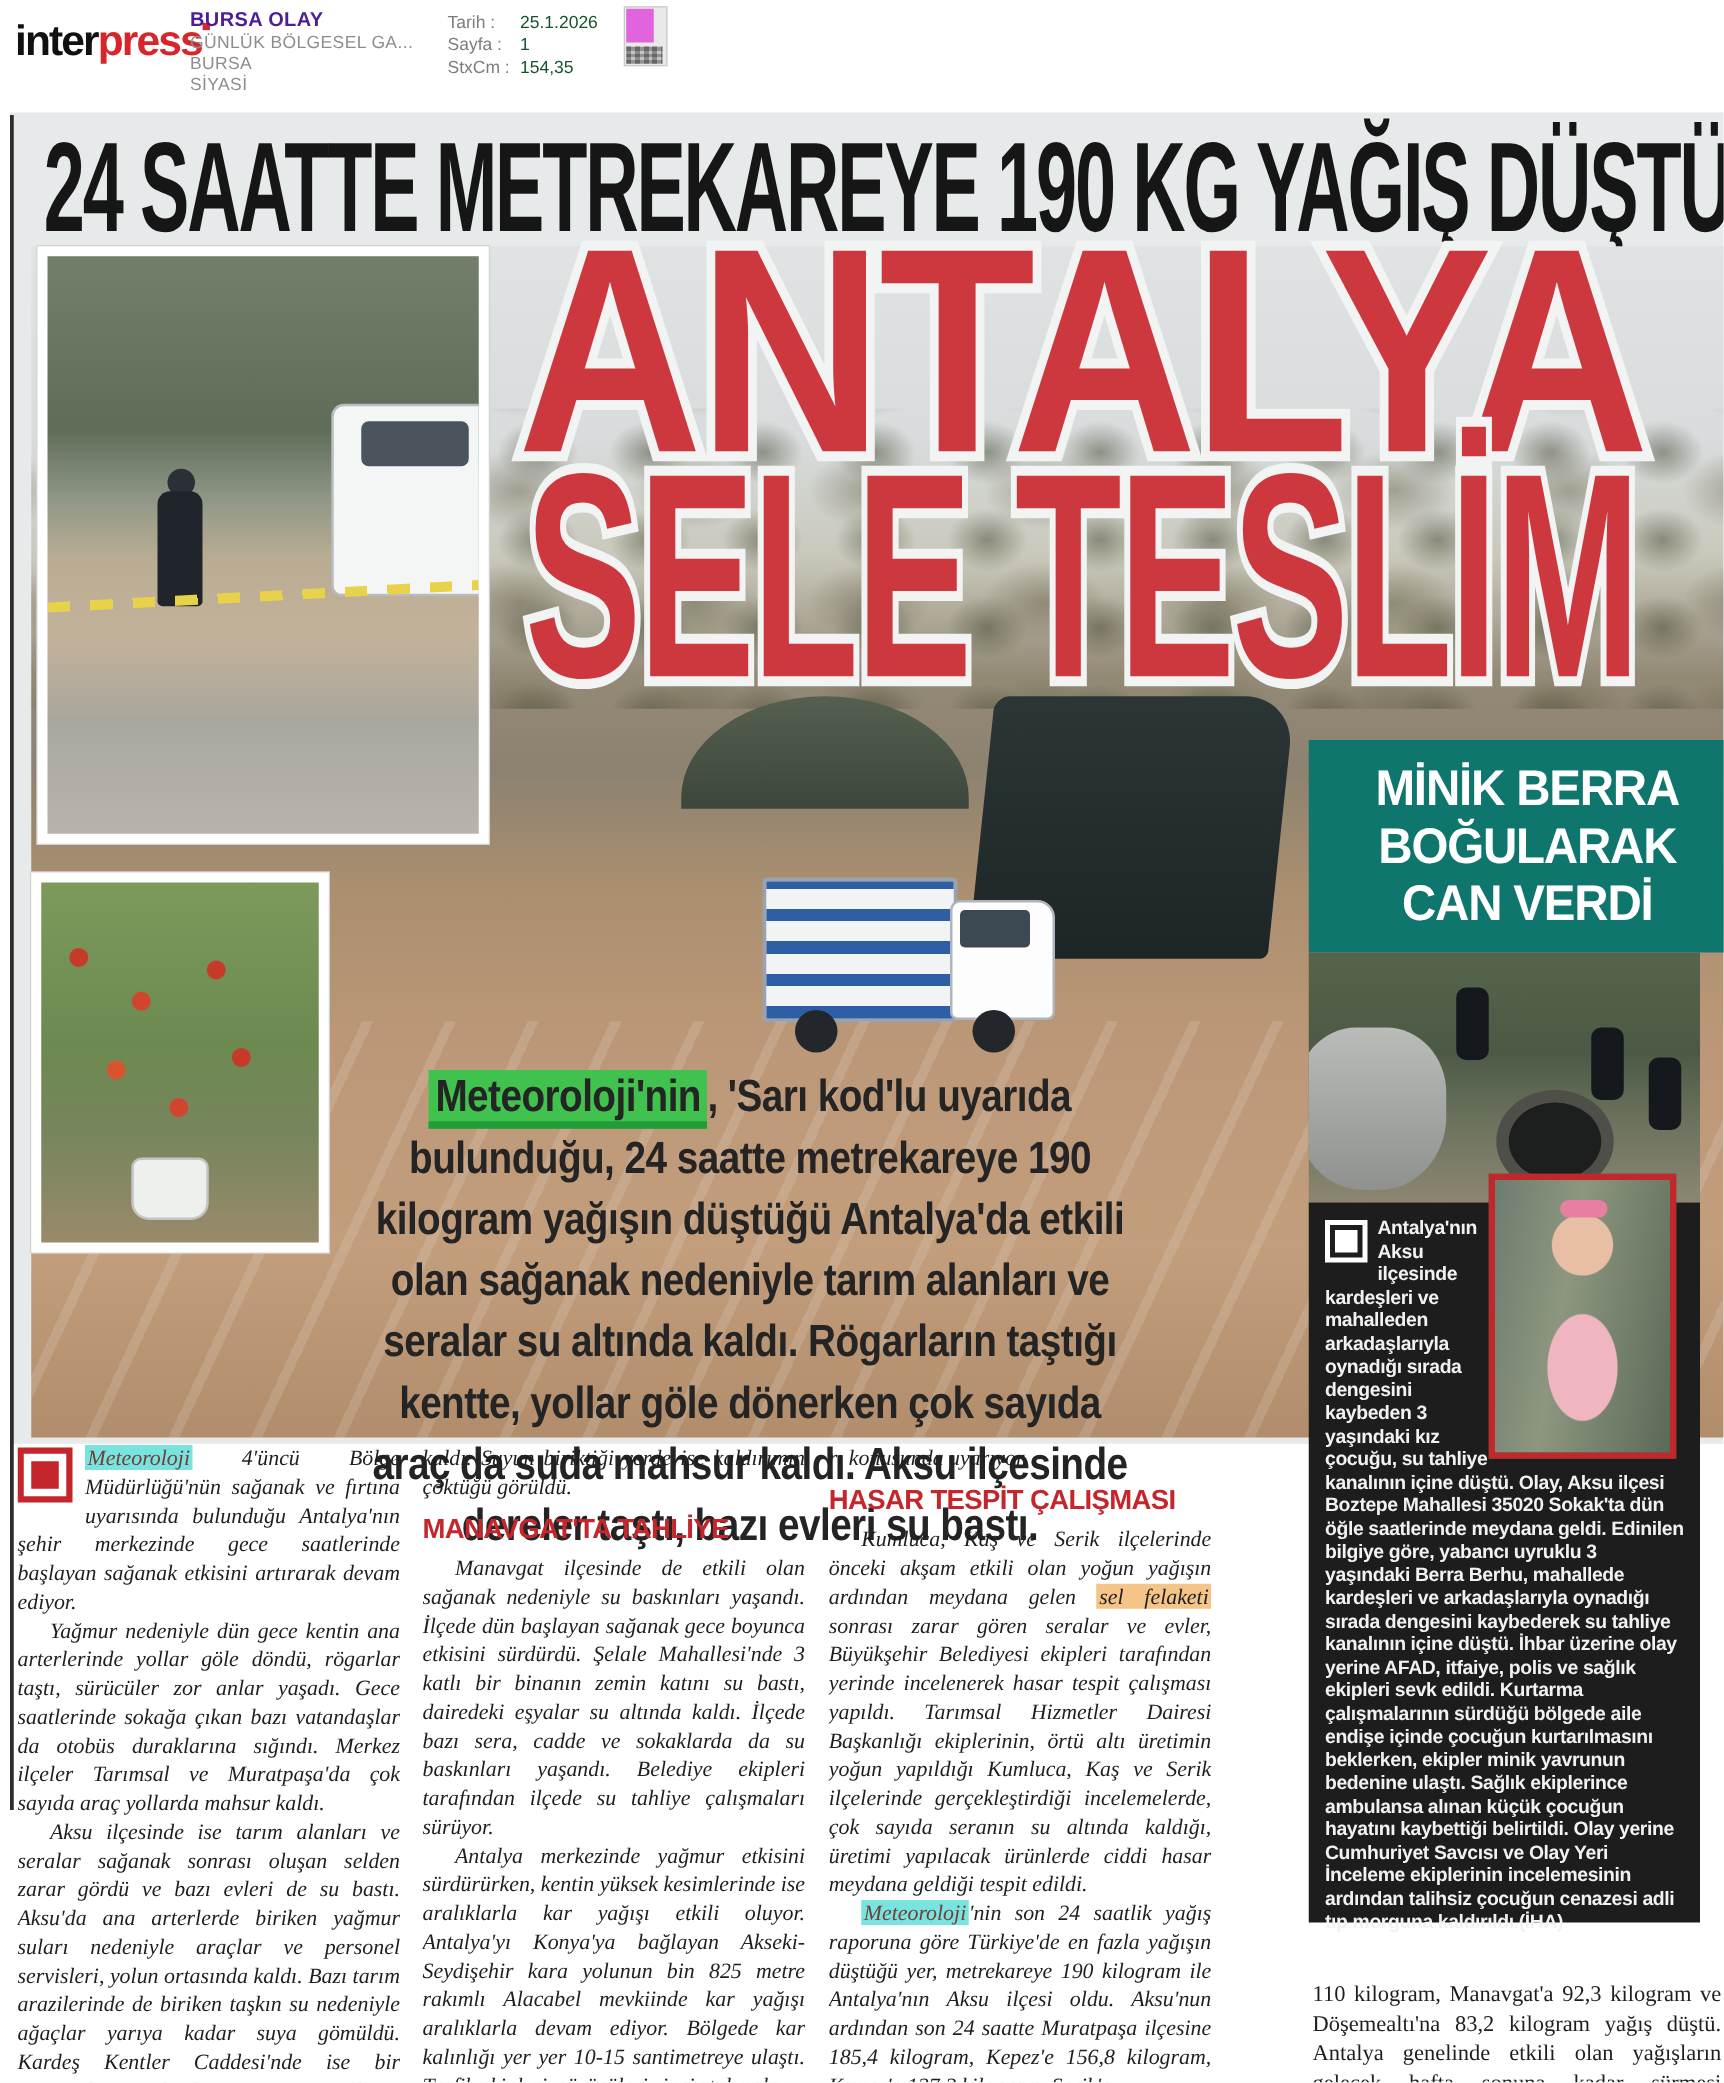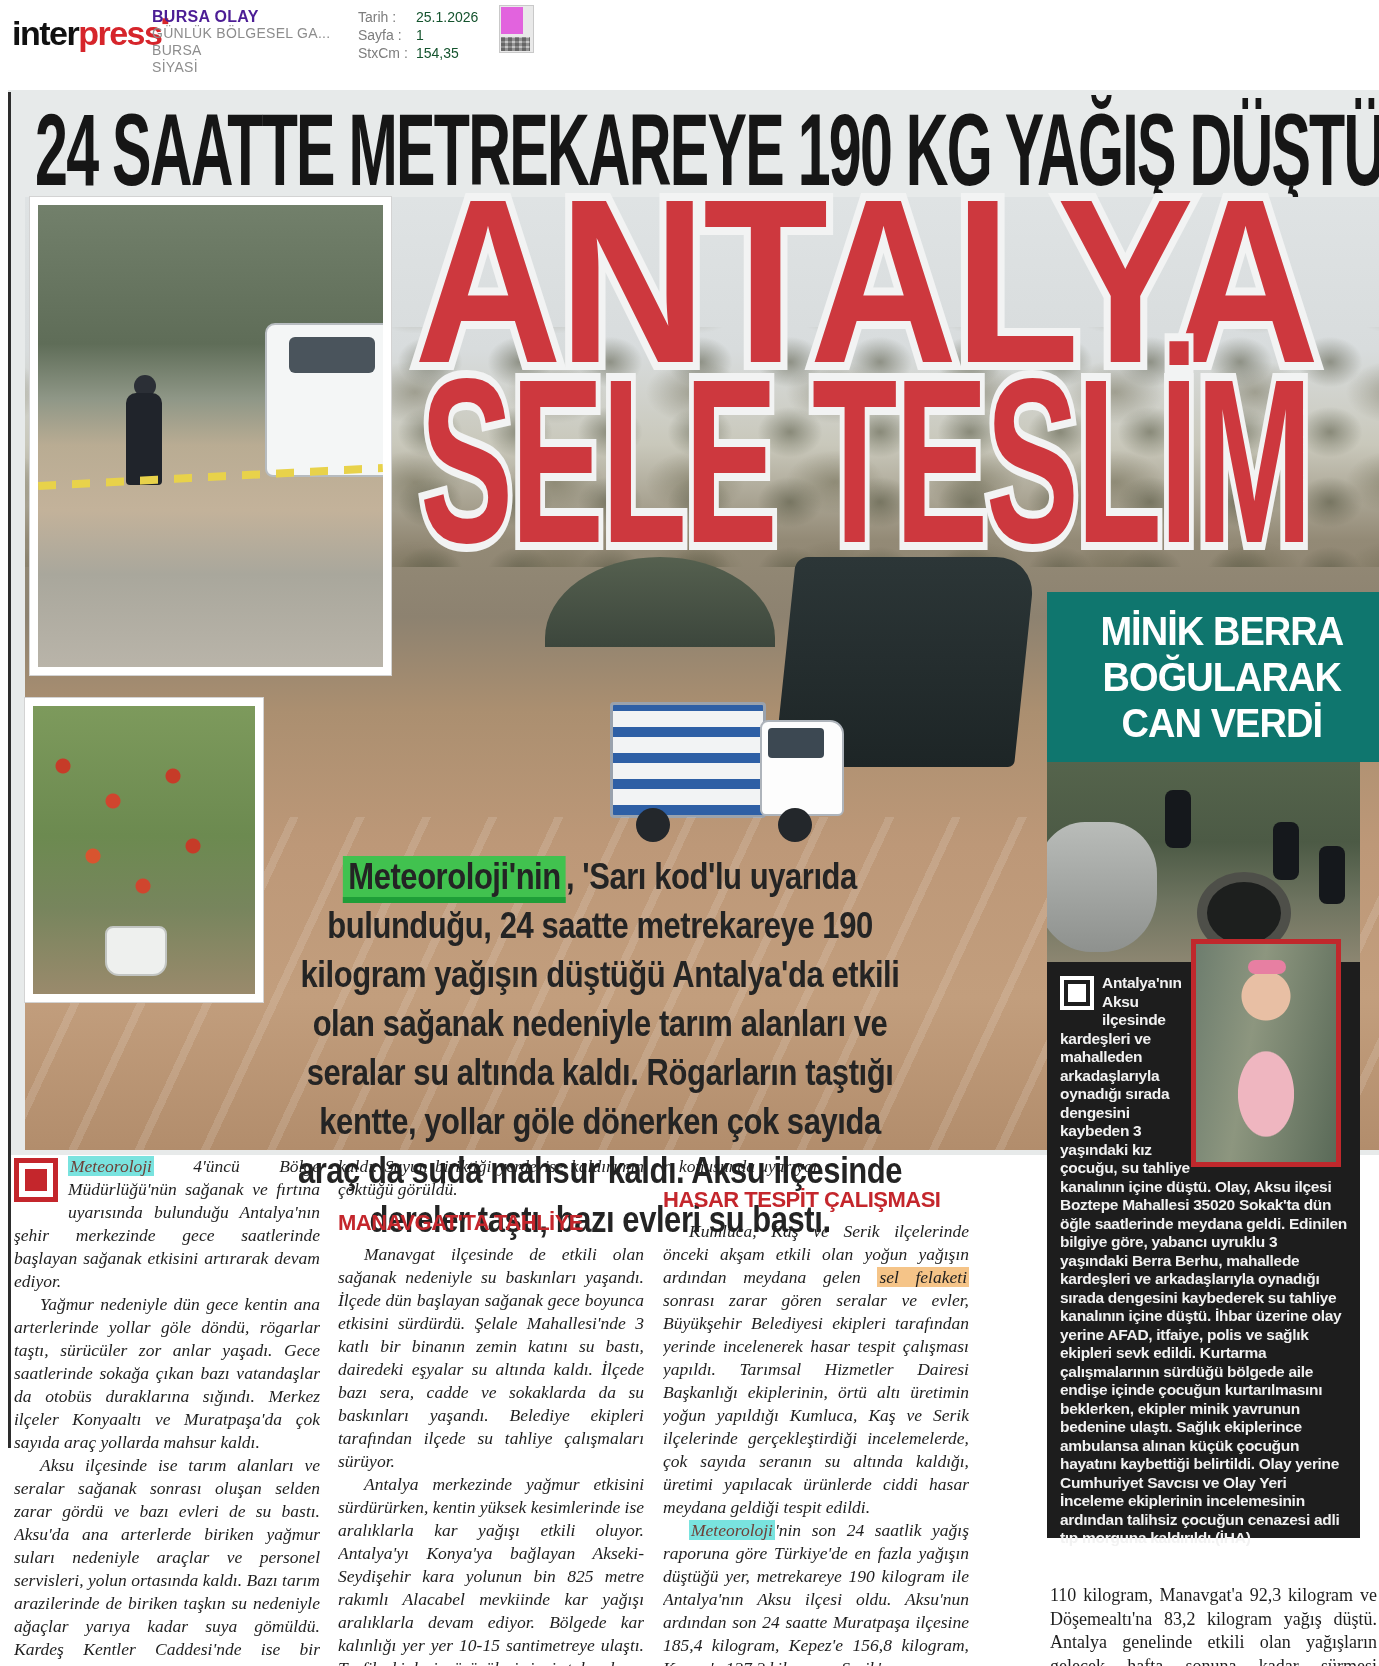--- a/index.html
+++ b/index.html
@@ -212,21 +212,21 @@
   <div class="lead">
     <span class="hl-green">Meteoroloji'nin</span><span>, 'Sarı kod'lu uyarıda bulunduğu, 24 saatte metrekareye 190 kilogram yağışın düştüğü Antalya'da etkili olan sağanak nedeniyle tarım alanları ve seralar su altında kaldı. Rögarların taştığı kentte, yollar göle dönerken çok sayıda araç da suda mahsur kaldı. Aksu ilçesinde dereler taştı, bazı evleri su bastı.</span>
   </div>
 
   <div class="col c1">
     <p>
       <span class="dropicon">
           <span class="in"></span>
         </span><span class="hl-cyan">Meteoroloji</span><span> 4'üncü Bölge Müdürlüğü'nün sağanak ve fırtına uyarısında bulunduğu Antalya'nın şehir merkezinde gece saatlerinde başlayan sağanak etkisini artırarak devam ediyor.</span>
     </p>
-    <p class="ind"><span>Yağmur nedeniyle dün gece kentin ana arterlerinde yollar göle döndü, rögarlar taştı, sürücüler zor anlar yaşadı. Gece saatlerinde sokağa çıkan bazı vatandaşlar da otobüs duraklarına sığındı. Merkez ilçeler Konyaaltı ve Muratpaşa'da çok sayıda araç yollarda mahsur kaldı.</span></p>
+    <p class="ind"><span>Yağmur nedeniyle dün gece kentin ana arterlerinde yollar göle döndü, rögarlar taştı, sürücüler zor anlar yaşadı. Gece saatlerinde sokağa çıkan bazı vatandaşlar da otobüs duraklarına sığındı. Merkez ilçeler Tarımsal ve Muratpaşa'da çok sayıda araç yollarda mahsur kaldı.</span></p>
     <p class="ind"><span>Aksu ilçesinde ise tarım alanları ve seralar sağanak sonrası oluşan selden zarar gördü ve bazı evleri de su bastı. Aksu'da ana arterlerde biriken yağmur suları nedeniyle araçlar ve personel servisleri, yolun ortasında kaldı. Bazı tarım arazilerinde de biriken taşkın su nedeniyle ağaçlar yarıya kadar suya gömüldü. Kardeş Kentler Caddesi'nde ise bir personel servisi biriken suyun içerisinde</span></p>
   </div>
 
   <div class="col c2">
     <p><span>kaldı. Suyun biriktiği yerde ise kaldırımın çöktüğü görüldü.</span></p>
     <div class="subhead">MANAVGAT'TA TAHLİYE</div>
     <p class="ind"><span>Manavgat ilçesinde de etkili olan sağanak nedeniyle su baskınları yaşandı. İlçede dün başlayan sağanak gece boyunca etkisini sürdürdü. Şelale Mahallesi'nde 3 katlı bir binanın zemin katını su bastı, dairedeki eşyalar su altında kaldı. İlçede bazı sera, cadde ve sokaklarda da su baskınları yaşandı. Belediye ekipleri tarafından ilçede su tahliye çalışmaları sürüyor.</span></p>
     <p class="ind"><span>Antalya merkezinde yağmur etkisini sürdürürken, kentin yüksek kesimlerinde ise aralıklarla kar yağışı etkili oluyor. Antalya'yı Konya'ya bağlayan Akseki-Seydişehir kara yolunun bin 825 metre rakımlı Alacabel mevkiinde kar yağışı aralıklarla devam ediyor. Bölgede kar kalınlığı yer yer 10-15 santimetreye ulaştı. Trafik ekipleri, sürücüleri zincir takmala-</span></p>
   </div>
 

